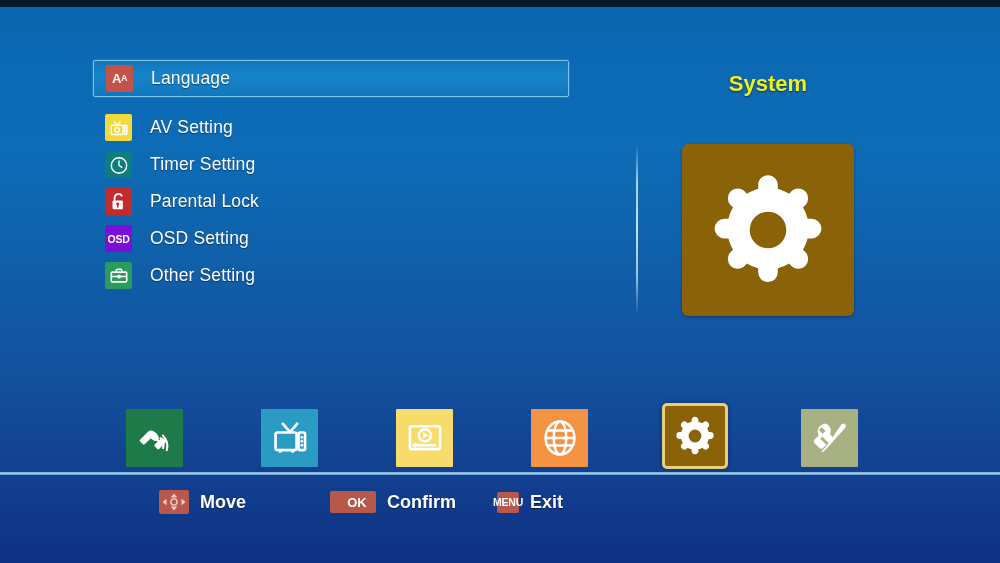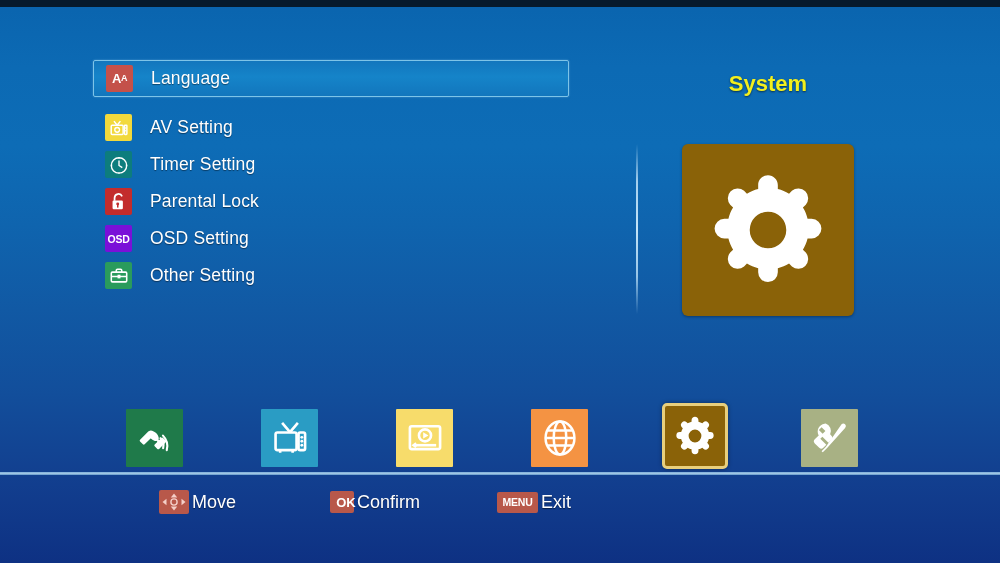--- a/index.html
+++ b/index.html
@@ -100,25 +100,25 @@
   }
 
   
   #help-bar { position:absolute; left:0; top:488px; width:1000px; height:36px; }
   .help-item { position:absolute; display:flex; align-items:center; }
   .key-badge {
     background:#b8584a; color:#fff; font-weight:bold;
     display:flex; align-items:center; justify-content:center;
     border-radius:2px; line-height:1;
   }
-  .key-badge.ok   { width:24px; height:22px; font-size:13px;padding-left:8px; }
-  .key-badge.menu { width:41px; height:21px; font-size:10.5px; letter-spacing:-.2px; }
+  .key-badge.ok   { width:46px; height:22px; font-size:13px;padding-left:8px; }
+  .key-badge.menu { width:22px; height:21px; font-size:10.5px; letter-spacing:-.2px; }
   .key-badge.nav  { width:30px; height:24px; }
   .help-text {
-    color:#ffffff; font-size:18px; font-weight:normal; margin-left:3px;
+    color:#ffffff; font-size:18px; font-weight:bold; margin-left:11px;
     text-shadow:0 1px 1px rgba(0,0,0,.5);
   }
 </style>
 </head>
 <body>
 
 <div id="screen">
 
   <div id="topbar"></div>
 

